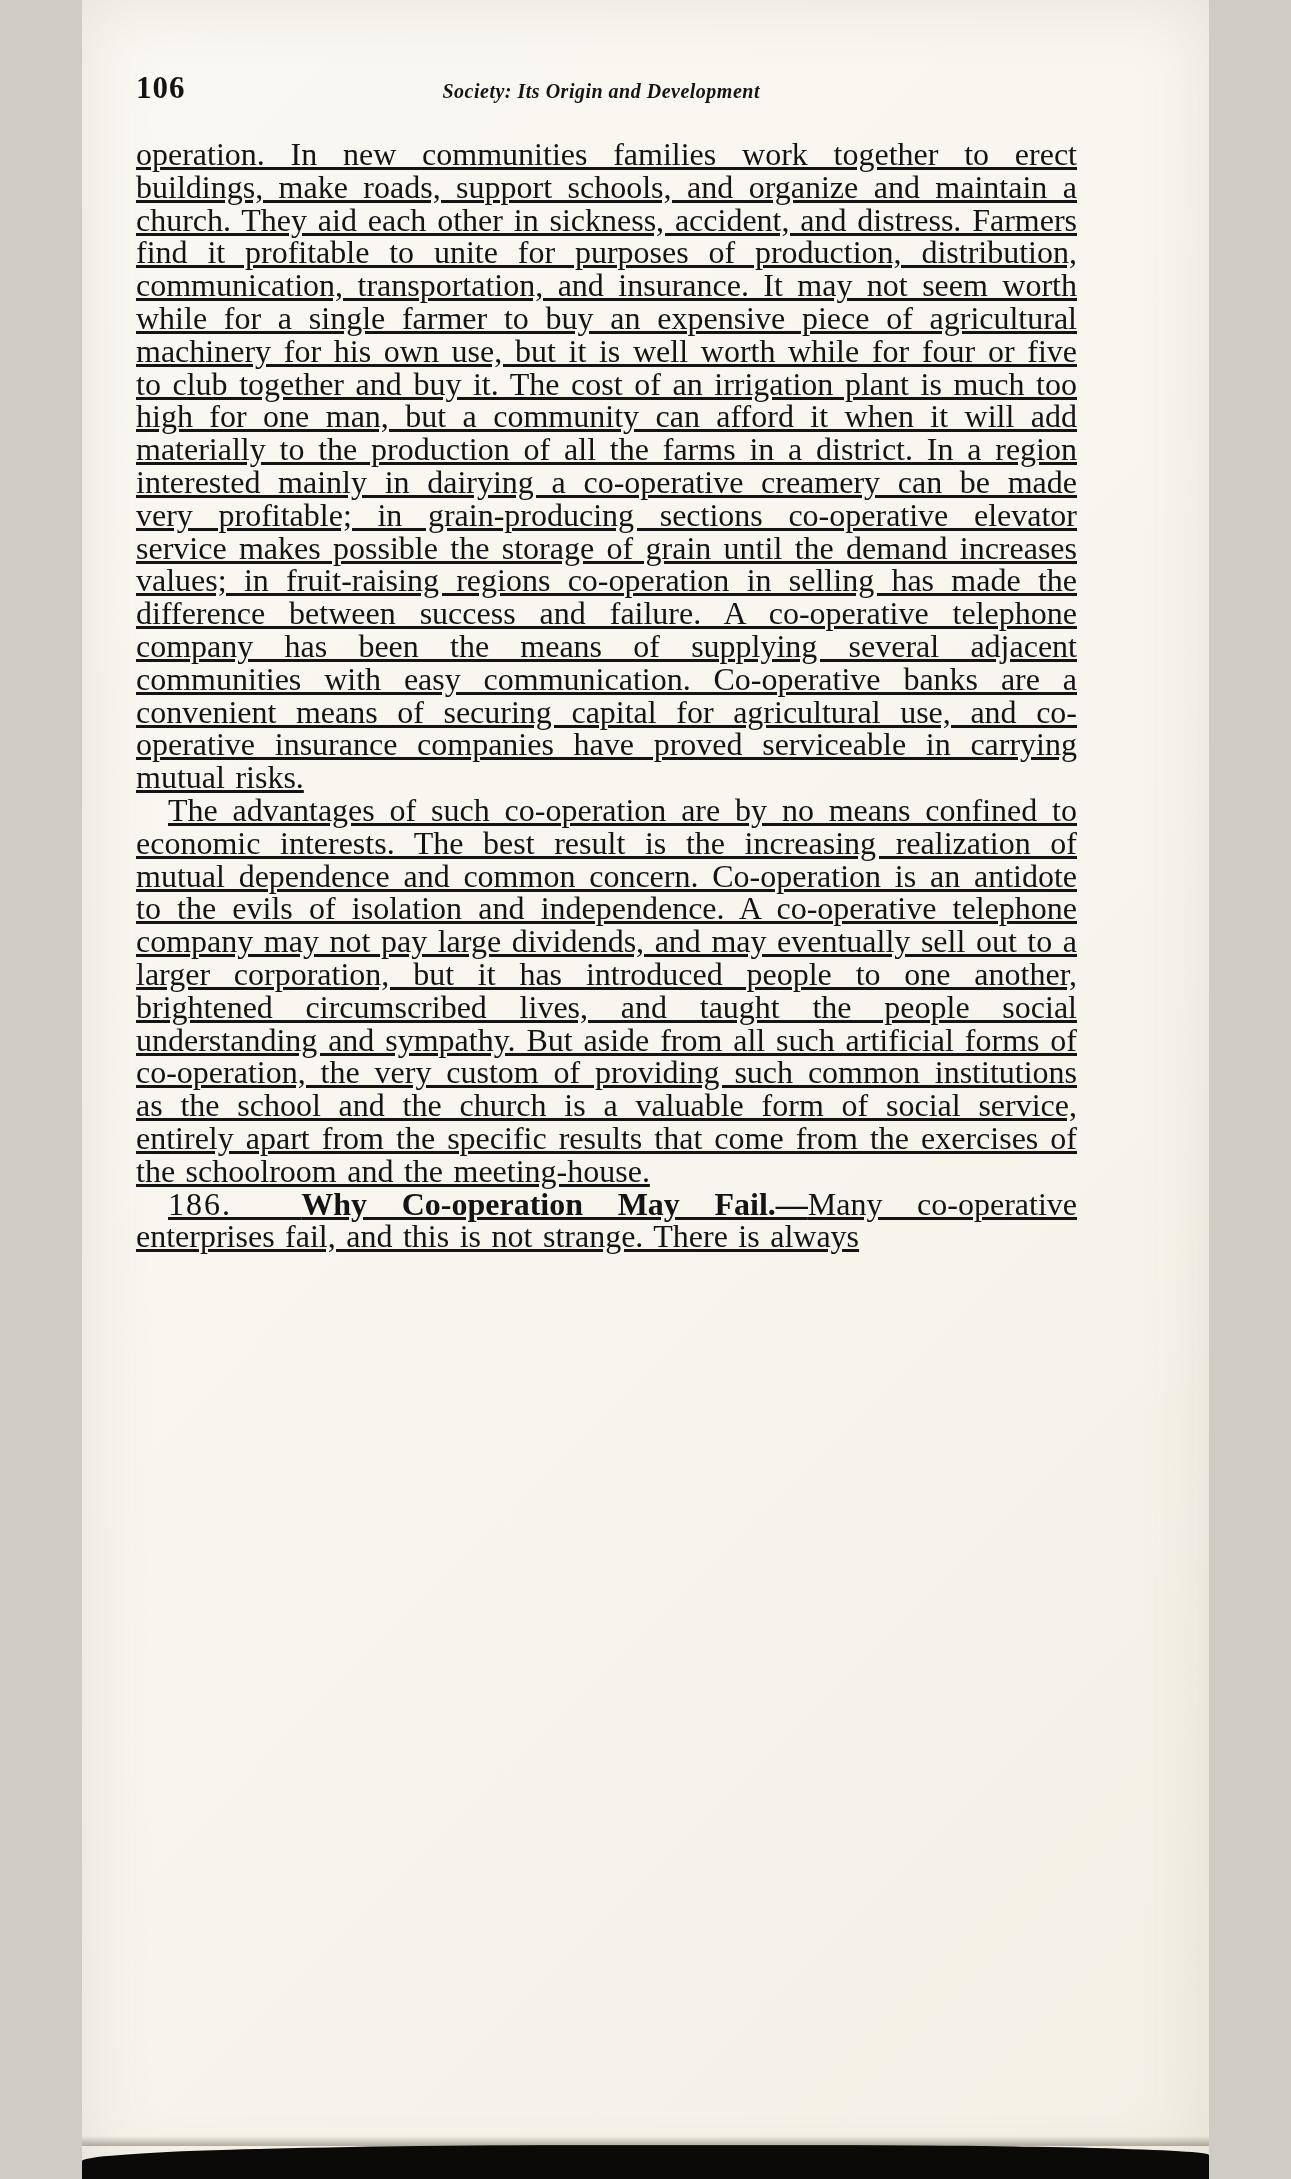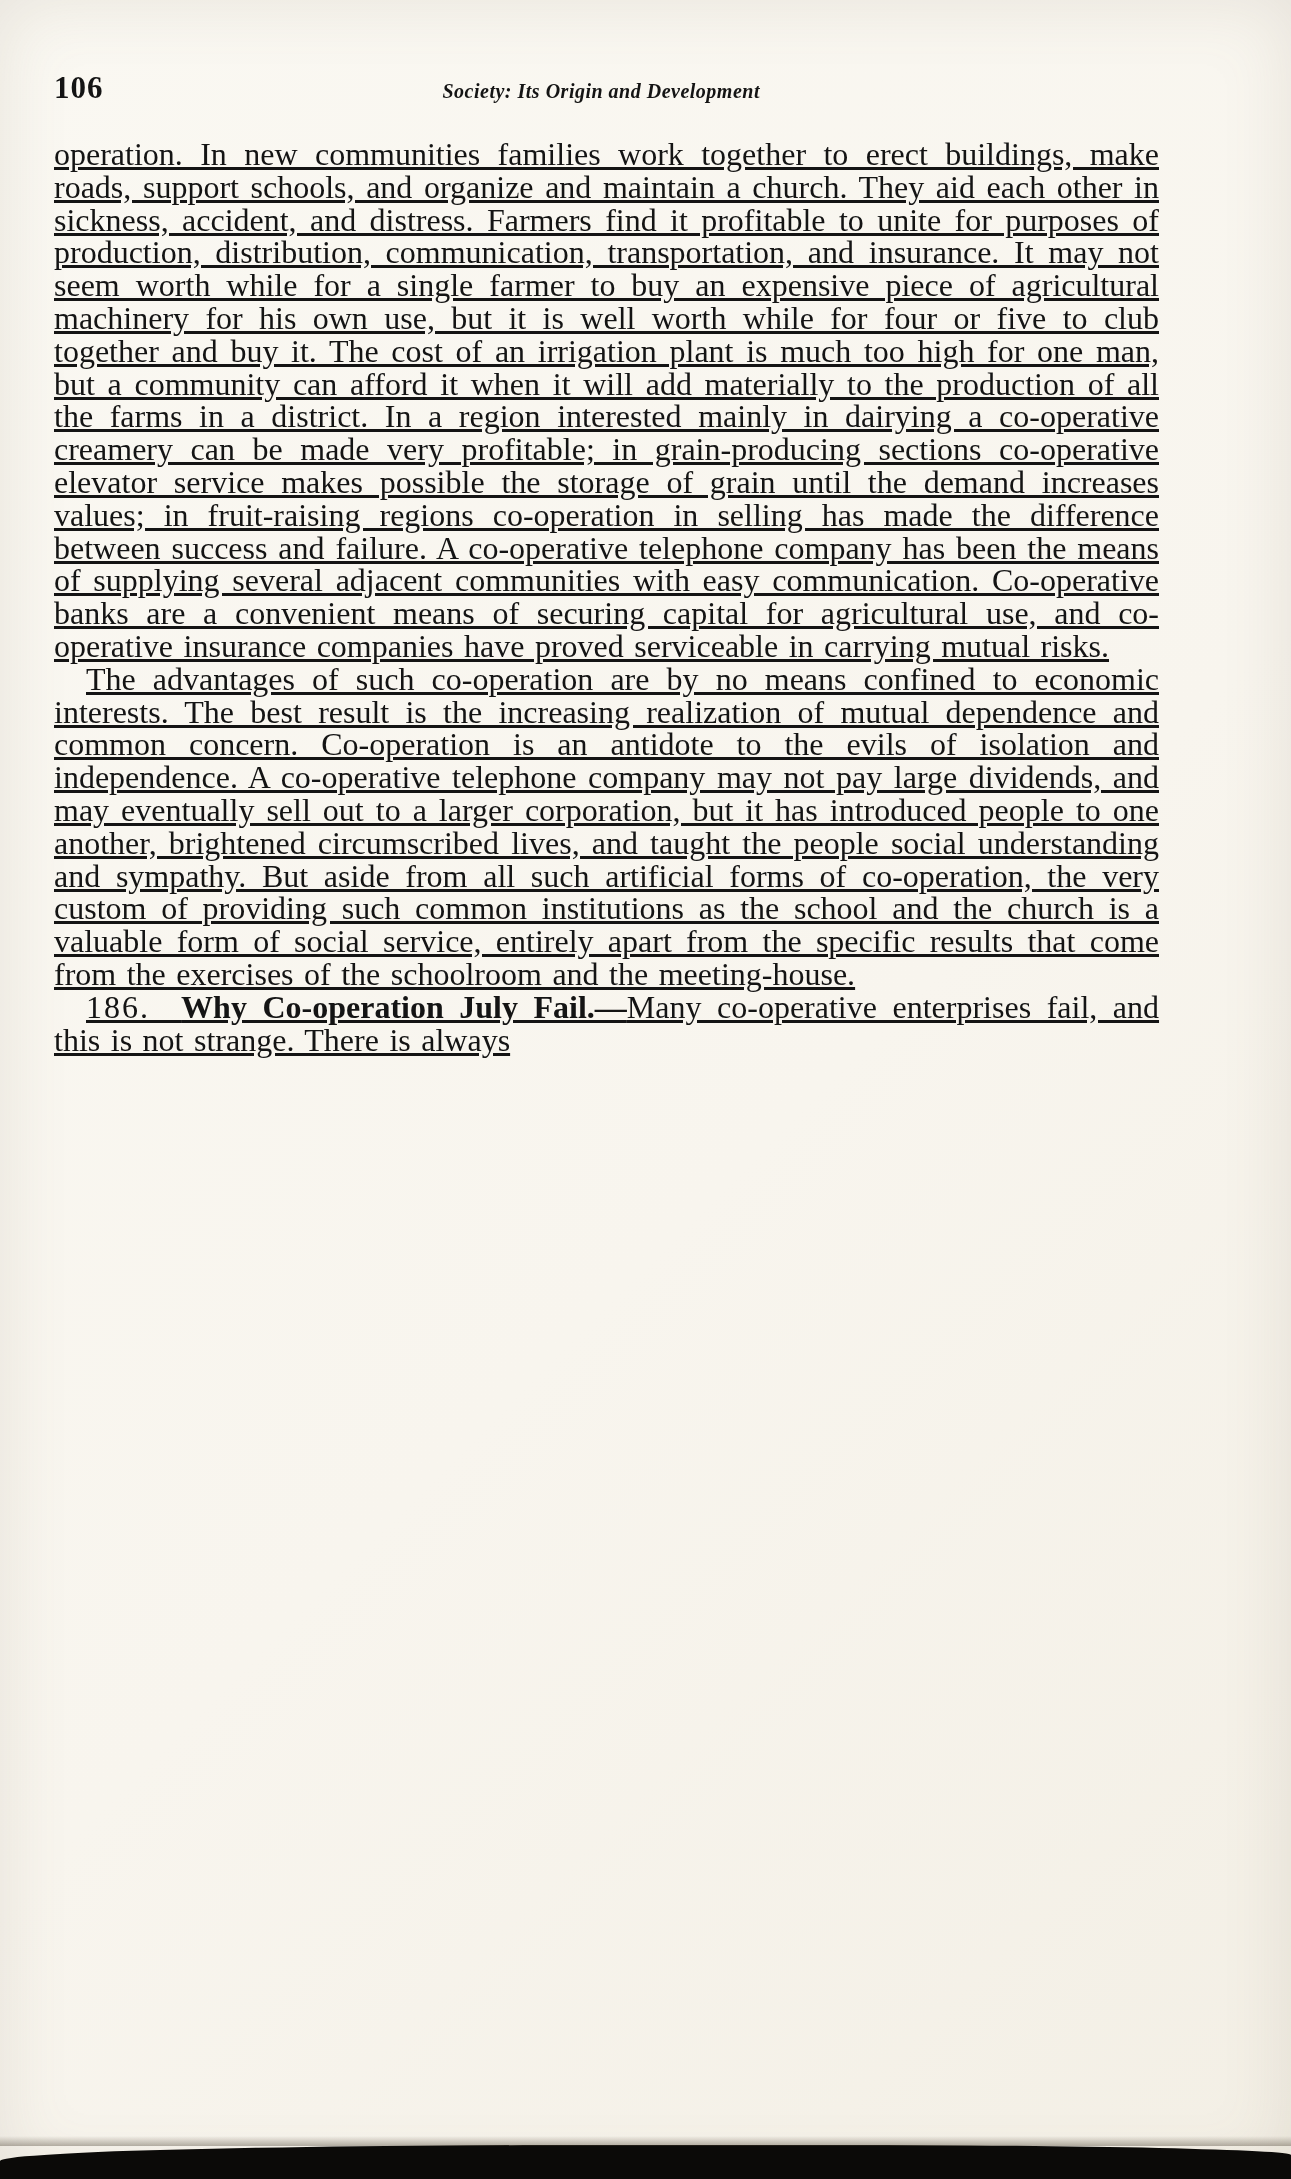--- a/index.html
+++ b/index.html
@@ -1,20 +1,20 @@
 <!DOCTYPE html>
 <html><head>
 <meta charset="utf-8">
 <style>
   html, body { margin: 0; padding: 0; }
   body { background: #cfccc4; }
 
   .page {
     position: relative;
-    width: 1291px;
+    width: 1127px;
     height: 2179px;
     margin: 0 auto;
     background: linear-gradient(135deg, #faf8f2 0%, #f8f5ee 55%, #f3efe5 100%);
     box-shadow: inset 0 0 70px rgba(120, 108, 85, 0.14);
     font-family: "Liberation Serif", "DejaVu Serif", serif;
     color: #141414;
     box-sizing: border-box;
     padding: 60px 132px 0 54px;
     overflow: hidden;
   }
@@ -75,17 +75,17 @@
 
   <div class="header">
     <span class="page-number">106</span>
     <span class="running-title">Society: Its Origin and Development</span>
   </div>
 
   <p class="body-text">operation.  In new communities families work together to erect buildings, make roads, support schools, and organize and maintain a church.  They aid each other in sickness, accident, and distress.  Farmers find it profitable to unite for purposes of production, distribution, communication, transportation, and insurance.  It may not seem worth while for a single farmer to buy an expensive piece of agricultural machinery for his own use, but it is well worth while for four or five to club together and buy it.  The cost of an irrigation plant is much too high for one man, but a community can afford it when it will add materially to the production of all the farms in a district.  In a region interested mainly in dairying a co-operative creamery can be made very profitable; in grain-producing sections co-operative elevator service makes possible the storage of grain until the demand increases values; in fruit-raising regions co-operation in selling has made the difference between success and failure.  A co-operative telephone company has been the means of supplying several adjacent communities with easy communication.  Co-operative banks are a convenient means of securing capital for agricultural use, and co-operative insurance companies have proved serviceable in carrying mutual risks.</p>
 
   <p class="body-text indent">The advantages of such co-operation are by no means confined to economic interests.  The best result is the increasing realization of mutual dependence and common concern.  Co-operation is an antidote to the evils of isolation and independence.  A co-operative telephone company may not pay large dividends, and may eventually sell out to a larger corporation, but it has introduced people to one another, brightened circumscribed lives, and taught the people social understanding and sympathy.  But aside from all such artificial forms of co-operation, the very custom of providing such common institutions as the school and the church is a valuable form of social service, entirely apart from the specific results that come from the exercises of the schoolroom and the meeting-house.</p>
 
-  <p class="body-text indent"><span class="section-number">186.</span>&nbsp;&nbsp;<span class="section-heading">Why Co-operation July Fail.—</span><span>Many co-operative enterprises fail, and this is not strange.  There is always</span></p>
+  <p class="body-text indent"><span class="section-number">186.</span>&nbsp;&nbsp;<span class="section-heading">Why Co-operation May Fail.—</span><span>Many co-operative enterprises fail, and this is not strange.  There is always</span></p>
 
   <div class="scan-edge-bottom"></div>
 
 </div>
 
 </body></html>

